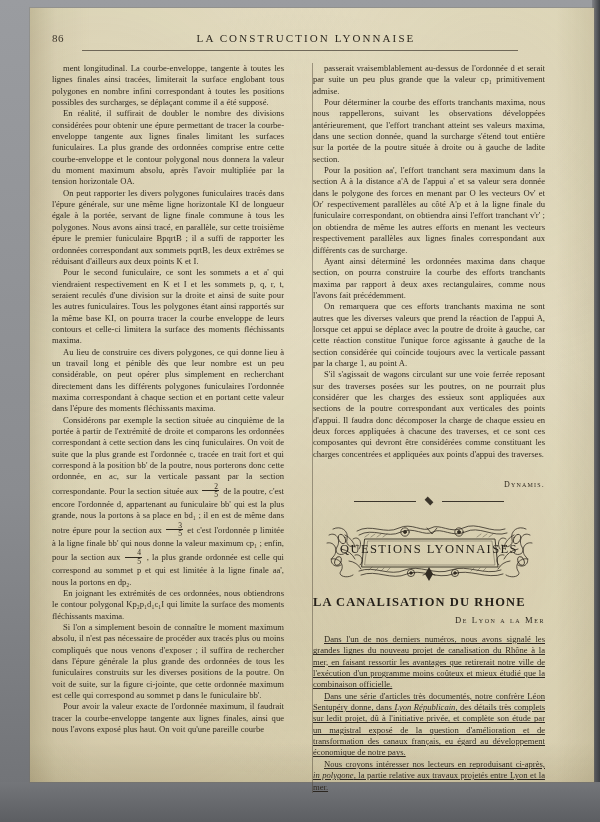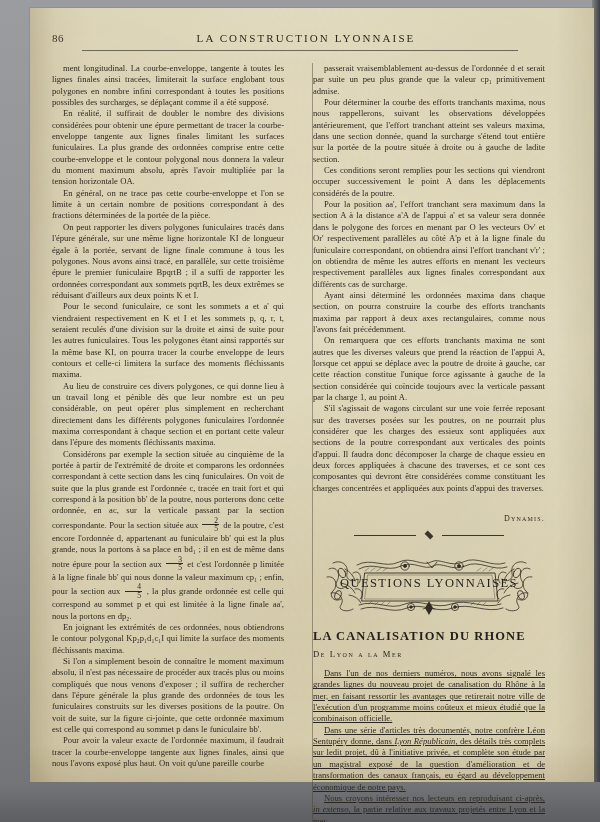--- a/index.html
+++ b/index.html
@@ -154,21 +154,21 @@
     font-variant:small-caps;
     text-transform:uppercase;
   }
 
   .arttitle{
     margin-top:10px;text-align:left;
     font-size:12.5px;letter-spacing:1.1px;font-weight:bold;
     color:#241f19;
   }
   .artsub{
-    margin-top:5px;text-align:left;
+    margin-top:5px;text-align:right;
     font-size:8.6px;letter-spacing:1.6px;
     color:#2c2720;
     font-variant:small-caps;
   }
   .artbody{margin-top:9px;text-decoration:underline;}
 </style>
 </head>
 <body>
 
 <div id="scan">
@@ -184,21 +184,20 @@
       <div class="runtitle">LA CONSTRUCTION LYONNAISE</div>
     </div>
     <div class="rule-top"></div>
 
     <div class="columns">
 
       <div class="col left">
 
         <p>ment longitudinal. La courbe-enveloppe, tangente à toutes les lignes finales ainsi tracées, limiterait la surface englobant tous polygones en nombre infini correspondant à toutes les positions possibles des surcharges, se déplaçant comme il a été supposé.</p>
         <p>En réalité, il suffirait de doubler le nombre des divisions considérées pour obtenir une épure permettant de tracer la courbe-enveloppe tangente aux lignes finales limitant les surfaces funiculaires. La plus grande des ordonnées comprise entre cette courbe-enveloppe et le contour polygonal nous donnera la valeur du moment maximum absolu, après l'avoir multipliée par la tension horizontale OA.</p>
-        <p>En général, on ne trace pas cette courbe-enveloppe et l'on se limite à un certain nombre de positions correspondant à des fractions déterminées de la portée de la pièce.</p>
         <p>On peut rapporter les divers polygones funiculaires tracés dans l'épure générale, sur une même ligne horizontale KI de longueur égale à la portée, servant de ligne finale commune à tous les polygones. Nous avons ainsi tracé, en parallèle, sur cette troisième épure le premier funiculaire BpqrtB ; il a suffi de rapporter les ordonnées correspondant aux sommets pqrtB, les deux extrêmes se réduisant d'ailleurs aux deux points K et I.</p>
         <p>Pour le second funiculaire, ce sont les sommets a et a' qui viendraient respectivement en K et I et les sommets p, q, r, t, seraient reculés d'une division sur la droite et ainsi de suite pour les autres funiculaires. Tous les polygones étant ainsi rapportés sur la même base KI, on pourra tracer la courbe enveloppe de leurs contours et celle-ci limitera la surface des moments fléchissants maxima.</p>
         <p>Au lieu de construire ces divers polygones, ce qui donne lieu à un travail long et pénible dès que leur nombre est un peu considérable, on peut opérer plus simplement en recherchant directement dans les différents polygones funiculaires l'ordonnée maxima correspondant à chaque section et en portant cette valeur dans l'épure des moments fléchissants maxima.</p>
 
         <p>
           <span>Considérons par exemple la section située au cinquième de la portée à partir de l'extrémité de droite et comparons les ordonnées correspondant à cette section dans les cinq funiculaires. On voit de suite que la plus grande est l'ordonnée c, tracée en trait fort et qui correspond à la position bb' de la poutre, nous porterons donc cette ordonnée, en ac, sur la verticale passant par la section correspondante. Pour la section située aux</span>
           <span class="frac">
             <span class="n">2</span>
             <span class="d">5</span>
           </span>
@@ -217,21 +216,20 @@
 
         <p>En joignant les extrémités de ces ordonnées, nous obtiendrons le contour polygonal Kp₂p₁d₁c₁I qui limite la surface des moments fléchissants maxima.</p>
         <p>Si l'on a simplement besoin de connaître le moment maximum absolu, il n'est pas nécessaire de procéder aux tracés plus ou moins compliqués que nous venons d'exposer ; il suffira de rechercher dans l'épure générale la plus grande des ordonnées de tous les funiculaires construits sur les diverses positions de la poutre. On voit de suite, sur la figure ci-jointe, que cette ordonnée maximum est celle qui correspond au sommet p dans le funiculaire bb'.</p>
         <p>Pour avoir la valeur exacte de l'ordonnée maximum, il faudrait tracer la courbe-enveloppe tangente aux lignes finales, ainsi que nous l'avons exposé plus haut. On voit qu'une pareille courbe</p>
       </div>
 
       <div class="col right">
 
         <p>passerait vraisemblablement au-dessus de l'ordonnée d et serait par suite un peu plus grande que la valeur cp₁ primitivement admise.</p>
         <p>Pour déterminer la courbe des efforts tranchants maxima, nous nous rappellerons, suivant les observations développées antérieurement, que l'effort tranchant atteint ses valeurs maxima, dans une section donnée, quand la surcharge s'étend tout entière sur la portée de la poutre située à droite ou à gauche de ladite section.</p>
-        <p>Ces conditions seront remplies pour les sections qui viendront occuper successivement le point A dans les déplacements considérés de la poutre.</p>
         <p>Pour la position aa', l'effort tranchant sera maximum dans la section A à la distance a'A de l'appui a' et sa valeur sera donnée dans le polygone des forces en menant par O les vecteurs Ov' et Or' respectivement parallèles au côté A'p et à la ligne finale du funiculaire correspondant, on obtiendra ainsi l'effort tranchant v'r' ; on obtiendra de même les autres efforts en menant les vecteurs respectivement parallèles aux lignes finales correspondant aux différents cas de surcharge.</p>
         <p>Ayant ainsi déterminé les ordonnées maxima dans chaque section, on pourra construire la courbe des efforts tranchants maxima par rapport à deux axes rectangulaires, comme nous l'avons fait précédemment.</p>
         <p>On remarquera que ces efforts tranchants maxima ne sont autres que les diverses valeurs que prend la réaction de l'appui A, lorsque cet appui se déplace avec la poutre de droite à gauche, car cette réaction constitue l'unique force agissante à gauche de la section considérée qui coïncide toujours avec la verticale passant par la charge 1, au point A.</p>
         <p>S'il s'agissait de wagons circulant sur une voie ferrée reposant sur des traverses posées sur les poutres, on ne pourrait plus considérer que les charges des essieux sont appliquées aux sections de la poutre correspondant aux verticales des points d'appui. Il faudra donc décomposer la charge de chaque essieu en deux forces appliquées à chacune des traverses, et ce sont ces composantes qui devront être considérées comme constituant les charges concentrées et appliquées aux points d'appui des traverses.</p>
         <p></p>
 
         <div class="sig">Dynamis.</div>
 
         <div class="fleuron">
           <div class="bar l"></div>
@@ -303,18 +301,18 @@
           </svg>
           <div class="btext">Questions Lyonnaises</div>
         </div>
 
         <div class="arttitle">LA CANALISATION DU RHONE</div>
         <div class="artsub">De Lyon a la Mer</div>
 
         <div class="artbody">
           <p>Dans l'un de nos derniers numéros, nous avons signalé les grandes lignes du nouveau projet de canalisation du Rhône à la mer, en faisant ressortir les avantages que retirerait notre ville de l'exécution d'un programme moins coûteux et mieux étudié que la combinaison officielle.</p>
           <p>Dans une série d'articles très documentés, notre confrère Léon Sentupéry donne, dans <i>Lyon Républicain</i>, des détails très complets sur ledit projet, dû à l'initiative privée, et complète son étude par un magistral exposé de la question d'amélioration et de transformation des canaux français, eu égard au développement économique de notre pays.</p>
-          <p>Nous croyons intéresser nos lecteurs en reproduisant ci-après, <i>in extenso</i>, la partie relative aux travaux projetés entre Lyon et la mer.</p>
+          <p>Nous croyons intéresser nos lecteurs en reproduisant ci-après, <i>in polygone</i>, la partie relative aux travaux projetés entre Lyon et la mer.</p>
         </div>
       </div>
     </div>
   </div>
 </div>
 
 </body></html>

